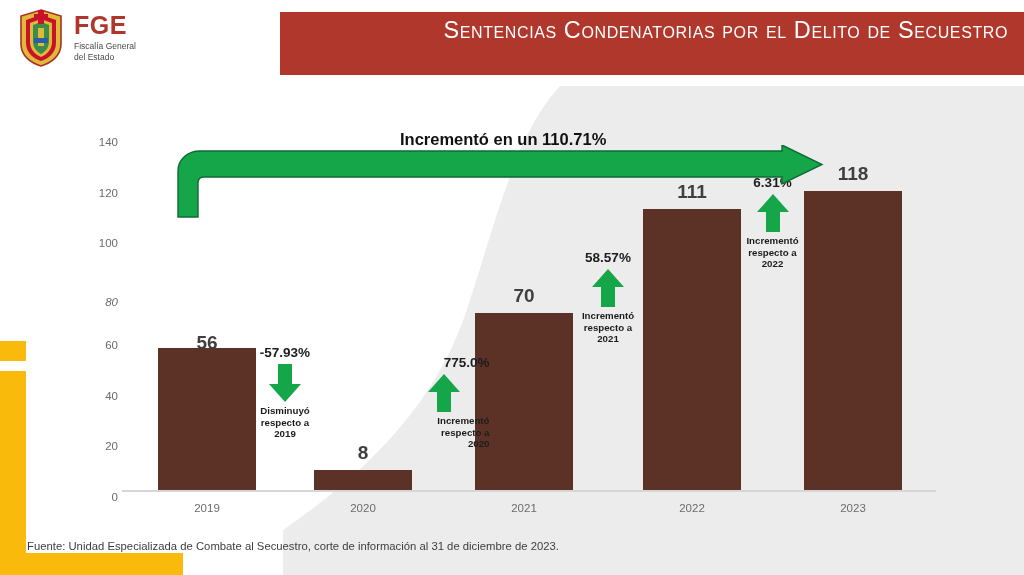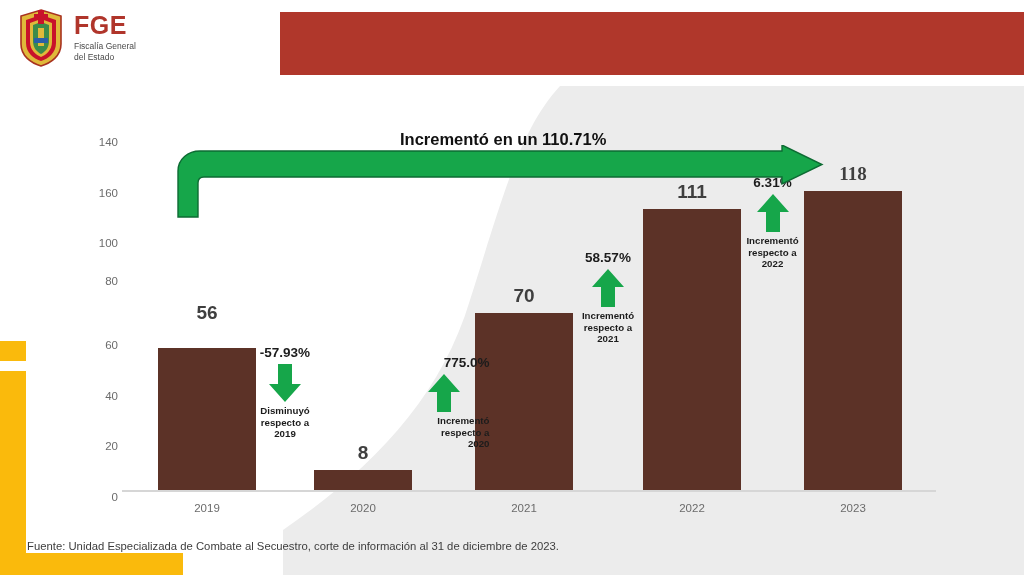--- a/index.html
+++ b/index.html
@@ -94,45 +94,46 @@
     <div class="logo-text">
       <div class="logo-fge">FGE</div>
       <div class="logo-sub">
         <div>Fiscalía General</div>
         <div>del Estado</div>
       </div>
     </div>
   </div>
 
   <div class="titlebar">
+    <div class="title-main">Sentencias Condenatorias por el Delito de Secuestro</div>
   </div>
 
   <div id="chart">
     <div class="ylabels" id="ylabels">
         <div class="ytick" style="top: 400px;">0</div>
         <div class="ytick" style="top: 349.286px;">20</div>
         <div class="ytick" style="top: 298.571px;">40</div>
         <div class="ytick" style="top: 247.857px;">60</div>
-        <div class="ytick" style="top: 184px;">80</div>
+        <div class="ytick" style="top: 205px; font-style: italic;">80</div>
         <div class="ytick" style="top: 146.429px;">100</div>
-        <div class="ytick" style="top: 95.7143px;">160</div>
+        <div class="ytick" style="top: 95.7143px;">120</div>
         <div class="ytick" style="top: 45px;">140</div>
       </div>
     <div class="axis-line" id="xaxis" style="left: 122px; width: 814px; top: 400px; height: 1.5px;"></div>
     <div id="bars">
         <div class="bar" style="left: 158px; top: 258px; width: 98px; height: 142px; background: rgb(92, 50, 39);"></div>
-        <div class="barval" style="left: 207px; top: 212px;">56</div>
+        <div class="barval" style="left: 207px; top: 242px;">56</div>
         <div class="bar" style="left: 314px; top: 379.714px; width: 98px; height: 20.2857px; background: rgb(92, 50, 39);"></div>
         <div class="barval" style="left: 363px; top: 351.714px;">8</div>
         <div class="bar" style="left: 475px; top: 222.5px; width: 98px; height: 177.5px; background: rgb(92, 50, 39);"></div>
         <div class="barval" style="left: 524px; top: 194.5px;">70</div>
         <div class="bar" style="left: 643px; top: 118.536px; width: 98px; height: 281.464px; background: rgb(92, 50, 39);"></div>
         <div class="barval" style="left: 692px; top: 90.5357px;">111</div>
         <div class="bar" style="left: 804px; top: 100.786px; width: 98px; height: 299.214px; background: rgb(92, 50, 39);"></div>
-        <div class="barval" style="left: 853px; top: 72.7857px; font-family: Liberation Serif, serif;">118</div>
+        <div class="barval" style="left: 853px; top: 72.7857px;">118</div>
       </div>
     <div id="xlabels">
         <div class="xlab" style="left: 207px; top: 412px;">2019</div>
         <div class="xlab" style="left: 363px; top: 412px;">2020</div>
         <div class="xlab" style="left: 524px; top: 412px;">2021</div>
         <div class="xlab" style="left: 692px; top: 412px;">2022</div>
         <div class="xlab" style="left: 853px; top: 412px;">2023</div>
       </div>
     <div id="deltas">
         <div class="delta" style="left: 285px; top: 255px;">

